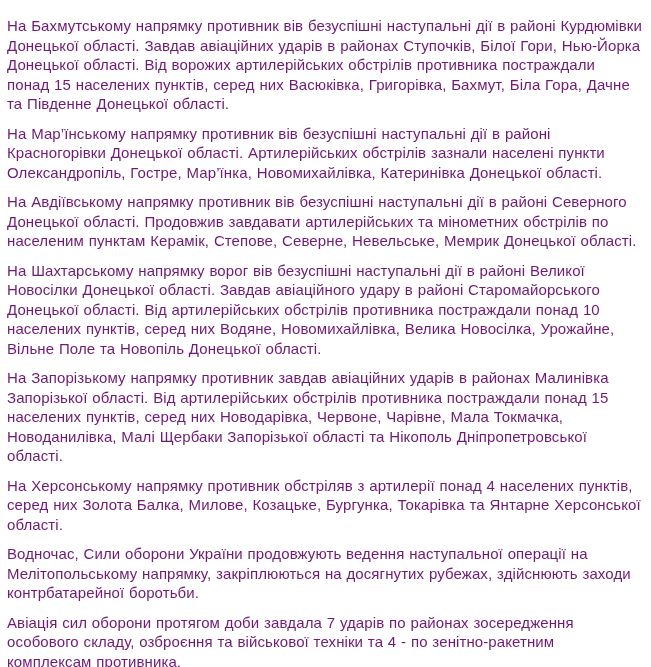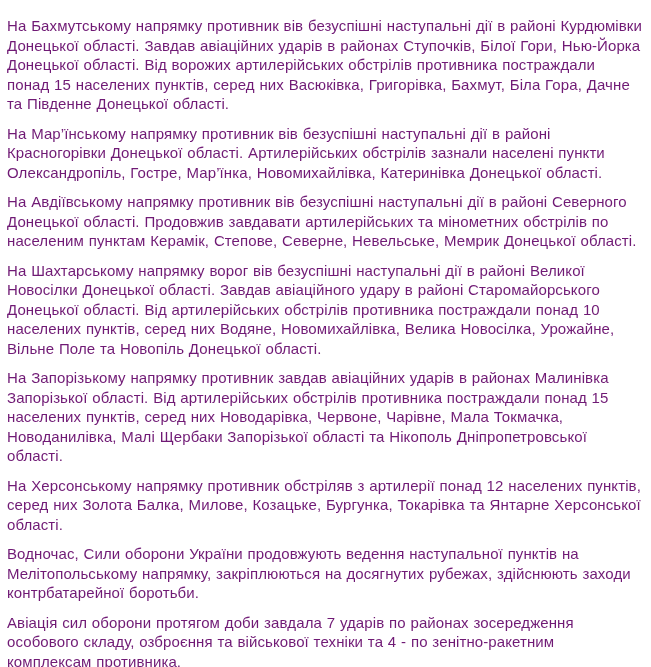--- a/index.html
+++ b/index.html
@@ -30,17 +30,17 @@
 </style>
 </head>
 <body>
 
 <div class="report">
   <p>На Бахмутському напрямку противник вів безуспішні наступальні дії в районі Курдюмівки Донецької області. Завдав авіаційних ударів в районах Ступочків, Білої Гори, Нью-Йорка Донецької області. Від ворожих артилерійських обстрілів противника постраждали понад 15 населених пунктів, серед них Васюківка, Григорівка, Бахмут, Біла Гора, Дачне та Південне Донецької області.</p>
   <p>На Мар’їнському напрямку противник вів безуспішні наступальні дії в районі Красногорівки Донецької області. Артилерійських обстрілів зазнали населені пункти Олександропіль, Гостре, Мар’їнка, Новомихайлівка, Катеринівка Донецької області.</p>
   <p>На Авдіївському напрямку противник вів безуспішні наступальні дії в районі Северного Донецької області. Продовжив завдавати артилерійських та мінометних обстрілів по населеним пунктам Керамік, Степове, Северне, Невельське, Мемрик Донецької області.</p>
   <p>На Шахтарському напрямку ворог вів безуспішні наступальні дії в районі Великої Новосілки Донецької області. Завдав авіаційного удару в районі Старомайорського Донецької області. Від артилерійських обстрілів противника постраждали понад 10 населених пунктів, серед них Водяне, Новомихайлівка, Велика Новосілка, Урожайне, Вільне Поле та Новопіль Донецької області.</p>
   <p>На Запорізькому напрямку противник завдав авіаційних ударів в районах Малинівка Запорізької області. Від артилерійських обстрілів противника постраждали понад 15 населених пунктів, серед них Новодарівка, Червоне, Чарівне, Мала Токмачка, Новоданилівка, Малі Щербаки Запорізької області та Нікополь Дніпропетровської області.</p>
-  <p>На Херсонському напрямку противник обстріляв з артилерії понад 12 населених пунктів, серед них Золота Балка, Милове, Козацьке, Бургунка, Токарівка та Янтарне Херсонської області.</p>
-  <p>Водночас, Сили оборони України продовжують ведення наступальної пунктів на Мелітопольському напрямку, закріплюються на досягнутих рубежах, здійснюють заходи контрбатарейної боротьби.</p>
+  <p>На Херсонському напрямку противник обстріляв з артилерії понад 4 населених пунктів, серед них Золота Балка, Милове, Козацьке, Бургунка, Токарівка та Янтарне Херсонської області.</p>
+  <p>Водночас, Сили оборони України продовжують ведення наступальної операції на Мелітопольському напрямку, закріплюються на досягнутих рубежах, здійснюють заходи контрбатарейної боротьби.</p>
   <p>Авіація сил оборони протягом доби завдала 7 ударів по районах зосередження особового складу, озброєння та військової техніки та 4 - по зенітно-ракетним комплексам противника.</p>
 
 </div>
 
 </body></html>

